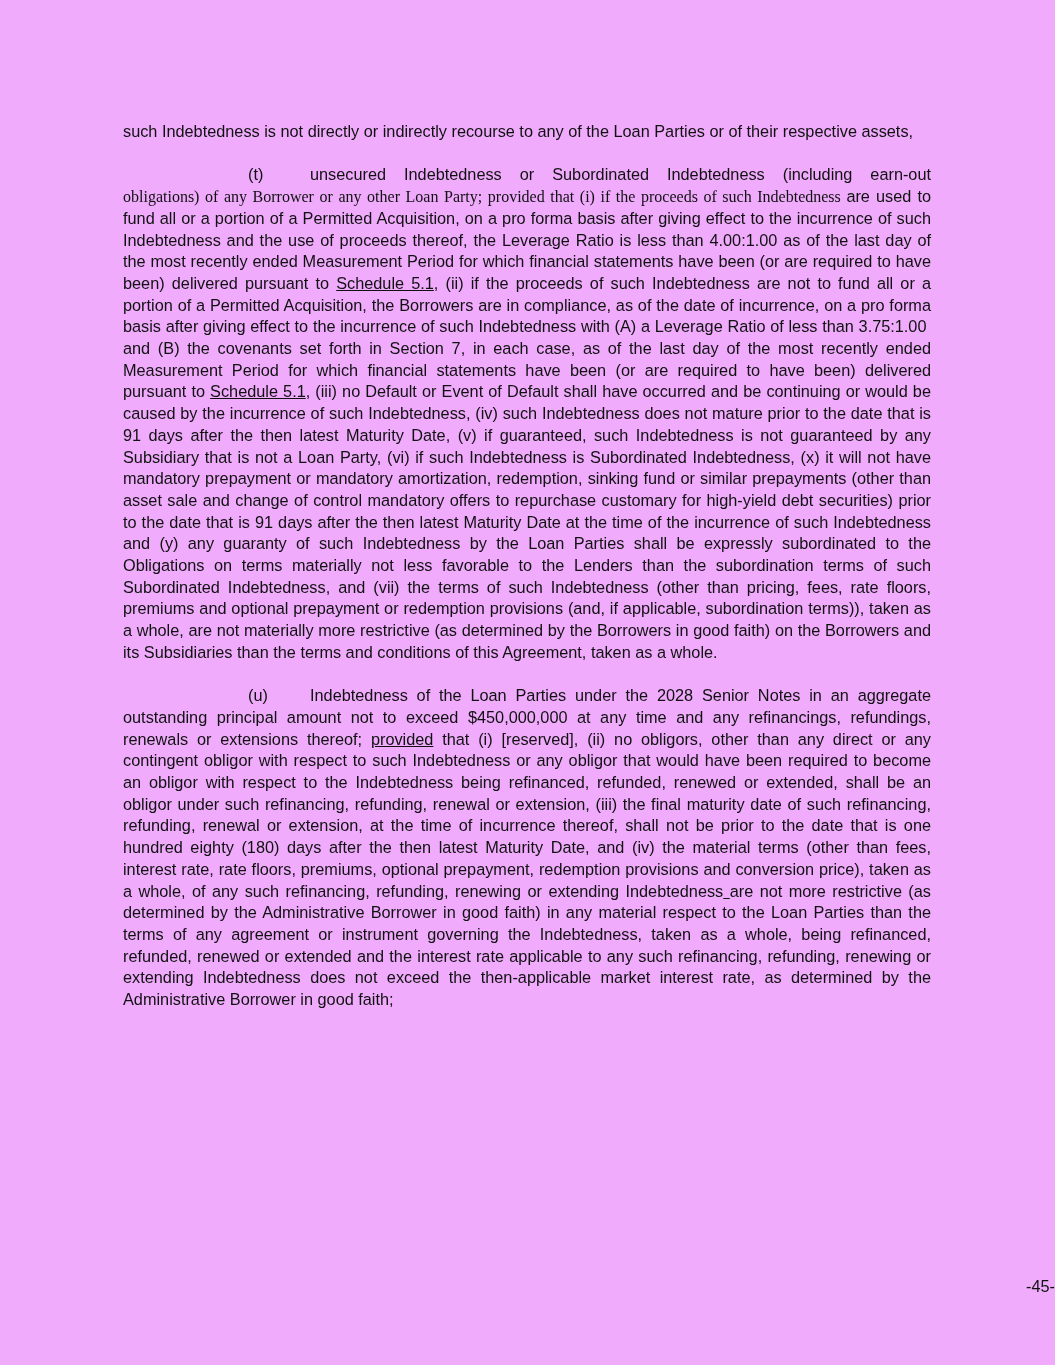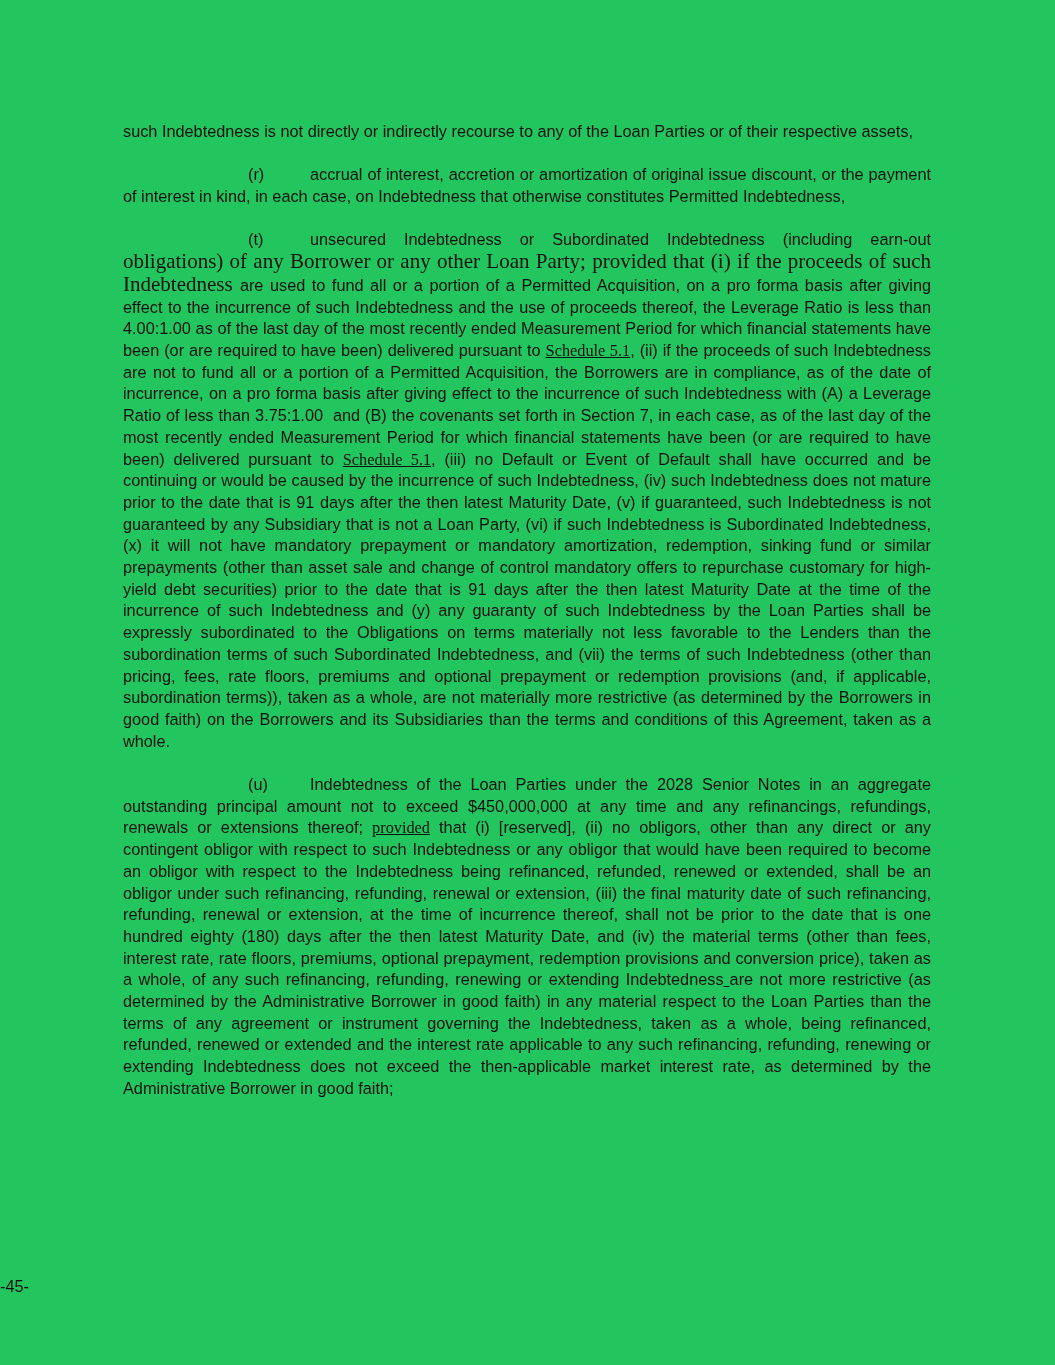--- a/index.html
+++ b/index.html
@@ -4,21 +4,21 @@
 <style>
   html, body {
     margin: 0;
     padding: 0;
     background: #ffffff;
   }
   .page {
     position: relative;
     width: 1055px;
     height: 1365px;
-    background: #22c55e;
+    background: #f0abfc;
     color: #111111;
     font-family: "Liberation Sans", sans-serif;
     font-size: 16.3px;
     line-height: 21.7px;
     overflow: hidden;
   }
   .content {
     position: absolute;
     top: 121px;
     left: 123px;
@@ -29,42 +29,42 @@
     text-align: justify;
   }
   .tab {
     display: inline-block;
     width: 125px;
   }
   .plabel {
     display: inline-block;
     min-width: 62px;
   }
-  .s-u { text-decoration: underline; font-family: Liberation Serif, serif; }
+  .s-u { text-decoration: underline; }
   .s-serif {
     font-family: "Liberation Serif", serif;
-    font-size: 21px;
+    font-size: 16px;
   }
   .footer {
     position: absolute;
     left: 0;
     right: 0;
     top: 1276px;
-    text-align: left;
+    text-align: right;
+    padding-left: 11px;
   }
 </style>
 </head>
 <body>
 
 <div class="page">
   <div class="content">
 
     <p class="para"><span class="ptext"><span>such Indebtedness is not directly or indirectly recourse to any of the Loan Parties or of their respective assets,</span></span></p>
 
-    <p class="para"><span class="tab"></span><span class="plabel">(r)</span><span class="ptext"><span>accrual of interest, accretion or amortization of original issue discount, or the payment of interest in kind, in each case, on Indebtedness that otherwise constitutes Permitted Indebtedness,</span></span></p>
 
 
     <p class="para"><span class="tab"></span><span class="plabel">(t)</span><span class="ptext"><span>unsecured Indebtedness or Subordinated Indebtedness (including earn-out </span><span class="s-serif">obligations) of any Borrower or any other Loan Party; provided that (i) if the proceeds of such Indebtedness </span><span>are used to fund all or a portion of a Permitted Acquisition, on a pro forma basis after giving effect to the incurrence of such Indebtedness and the use of proceeds thereof, the Leverage Ratio is less than 4.00:1.00 as of the last day of the most recently ended Measurement Period for which financial statements have been (or are required to have been) delivered pursuant to </span><span class="s-u">Schedule 5.1</span><span>, (ii) if the proceeds of such Indebtedness are not to fund all or a portion of a Permitted Acquisition, the Borrowers are in compliance, as of the date of incurrence, on a pro forma basis after giving effect to the incurrence of such Indebtedness with (A) a Leverage Ratio of less than 3.75:1.00&nbsp; and (B) the covenants set forth in Section 7, in each case, as of the last day of the most recently ended Measurement Period for which financial statements have been (or are required to have been) delivered pursuant to </span><span class="s-u">Schedule 5.1</span><span>, (iii) no Default or Event of Default shall have occurred and be continuing or would be caused by the incurrence of such Indebtedness, (iv) such Indebtedness does not mature prior to the date that is 91 days after the then latest Maturity Date, (v) if guaranteed, such Indebtedness is not guaranteed by any Subsidiary that is not a Loan Party, (vi) if such Indebtedness is Subordinated Indebtedness, (x) it will not have mandatory prepayment or mandatory amortization, redemption, sinking fund or similar prepayments (other than asset sale and change of control mandatory offers to repurchase customary for high-yield debt securities) prior to the date that is 91 days after the then latest Maturity Date at the time of the incurrence of such Indebtedness and (y) any guaranty of such Indebtedness by the Loan Parties shall be expressly subordinated to the Obligations on terms materially not less favorable to the Lenders than the subordination terms of such Subordinated Indebtedness, and (vii) the terms of such Indebtedness (other than pricing, fees, rate floors, premiums and optional prepayment or redemption provisions (and, if applicable, subordination terms)), taken as a whole, are not materially more restrictive (as determined by the Borrowers in good faith) on the Borrowers and its Subsidiaries than the terms and conditions of this Agreement, taken as a whole.</span></span></p>
 
     <p class="para"><span class="tab"></span><span class="plabel">(u)</span><span class="ptext"><span>Indebtedness of the Loan Parties under the 2028 Senior Notes in an aggregate outstanding principal amount not to exceed $450,000,000 at any time and any refinancings, refundings, renewals or extensions thereof; </span><span class="s-u">provided</span><span> that (i) [reserved], (ii) no obligors, other than any direct or any contingent obligor with respect to such Indebtedness or any obligor that would have been required to become an obligor with respect to the Indebtedness being refinanced, refunded, renewed or extended, shall be an obligor under such refinancing, refunding, renewal or extension, (iii) the final maturity date of such refinancing, refunding, renewal or extension, at the time of incurrence thereof, shall not be prior to the date that is one hundred eighty (180) days after the then latest Maturity Date, and (iv) the material terms (other than fees, interest rate, rate floors, premiums, optional prepayment, redemption provisions and conversion price), taken as a whole, of any such refinancing, refunding, renewing or extending Indebtedness</span><span class="s-u">&nbsp;</span><span>are not more restrictive (as determined by the Administrative Borrower in good faith) in any material respect to the Loan Parties than the terms of any agreement or instrument governing the Indebtedness, taken as a whole, being refinanced, refunded, renewed or extended and the interest rate applicable to any such refinancing, refunding, renewing or extending Indebtedness does not exceed the then-applicable market interest rate, as determined by the Administrative Borrower in good faith;</span></span></p>
 
 
   </div>
 
   <div class="footer">

